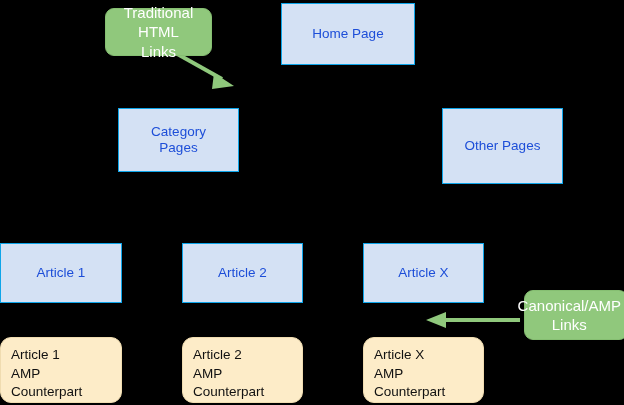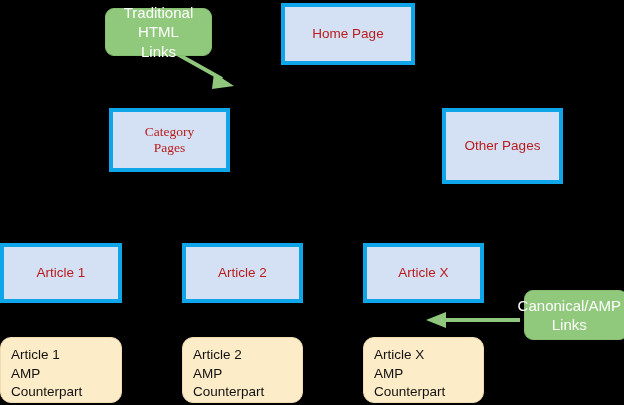--- a/index.html
+++ b/index.html
@@ -26,22 +26,22 @@
     position: absolute;
     box-sizing: border-box;
     display: flex;
     align-items: center;
     justify-content: center;
     text-align: center;
     line-height: 1.22;
   }
   .blue-box {
     background: #d4e1f4;
-    border: 4px solid #0ea5e9;
-    color: #b91c1c;
+    border: 1px solid #0ea5e9;
+    color: #1d4ed8;
     font-size: 13.5px;
   }
   .amp-box {
     background: #fdecc8;
     border: 1px solid #f0dcb0;
     border-radius: 11px;
     color: #111111;
     font-size: 13.5px;
     justify-content: flex-start;
     align-items: flex-start;
@@ -87,21 +87,21 @@
     <g>
       <path d="M 520 320 L 441 320" stroke="#8fc87c" stroke-width="4" fill="none"></path>
       <path d="M 426 320 L 446 312 L 446 328 Z" fill="#8fc87c"></path>
     </g>
   </svg>
 
   <div class="node blue-box" style="left:281px; top:3px; width:134px; height:62px;">
     <span class="node-label">Home Page</span>
   </div>
 
-  <div class="node blue-box" style="left:109px; top:108px; width:121px; height:64px;font-family:Liberation Serif, serif;">
+  <div class="node blue-box" style="left:118px; top:108px; width:121px; height:64px;">
     <span class="node-label">Category
 Pages</span>
   </div>
 
 
   <div class="node blue-box" style="left:442px; top:108px; width:121px; height:76px;">
     <span class="node-label">Other Pages</span>
   </div>
 
   <div class="node blue-box" style="left:0px; top:243px; width:122px; height:60px;">

